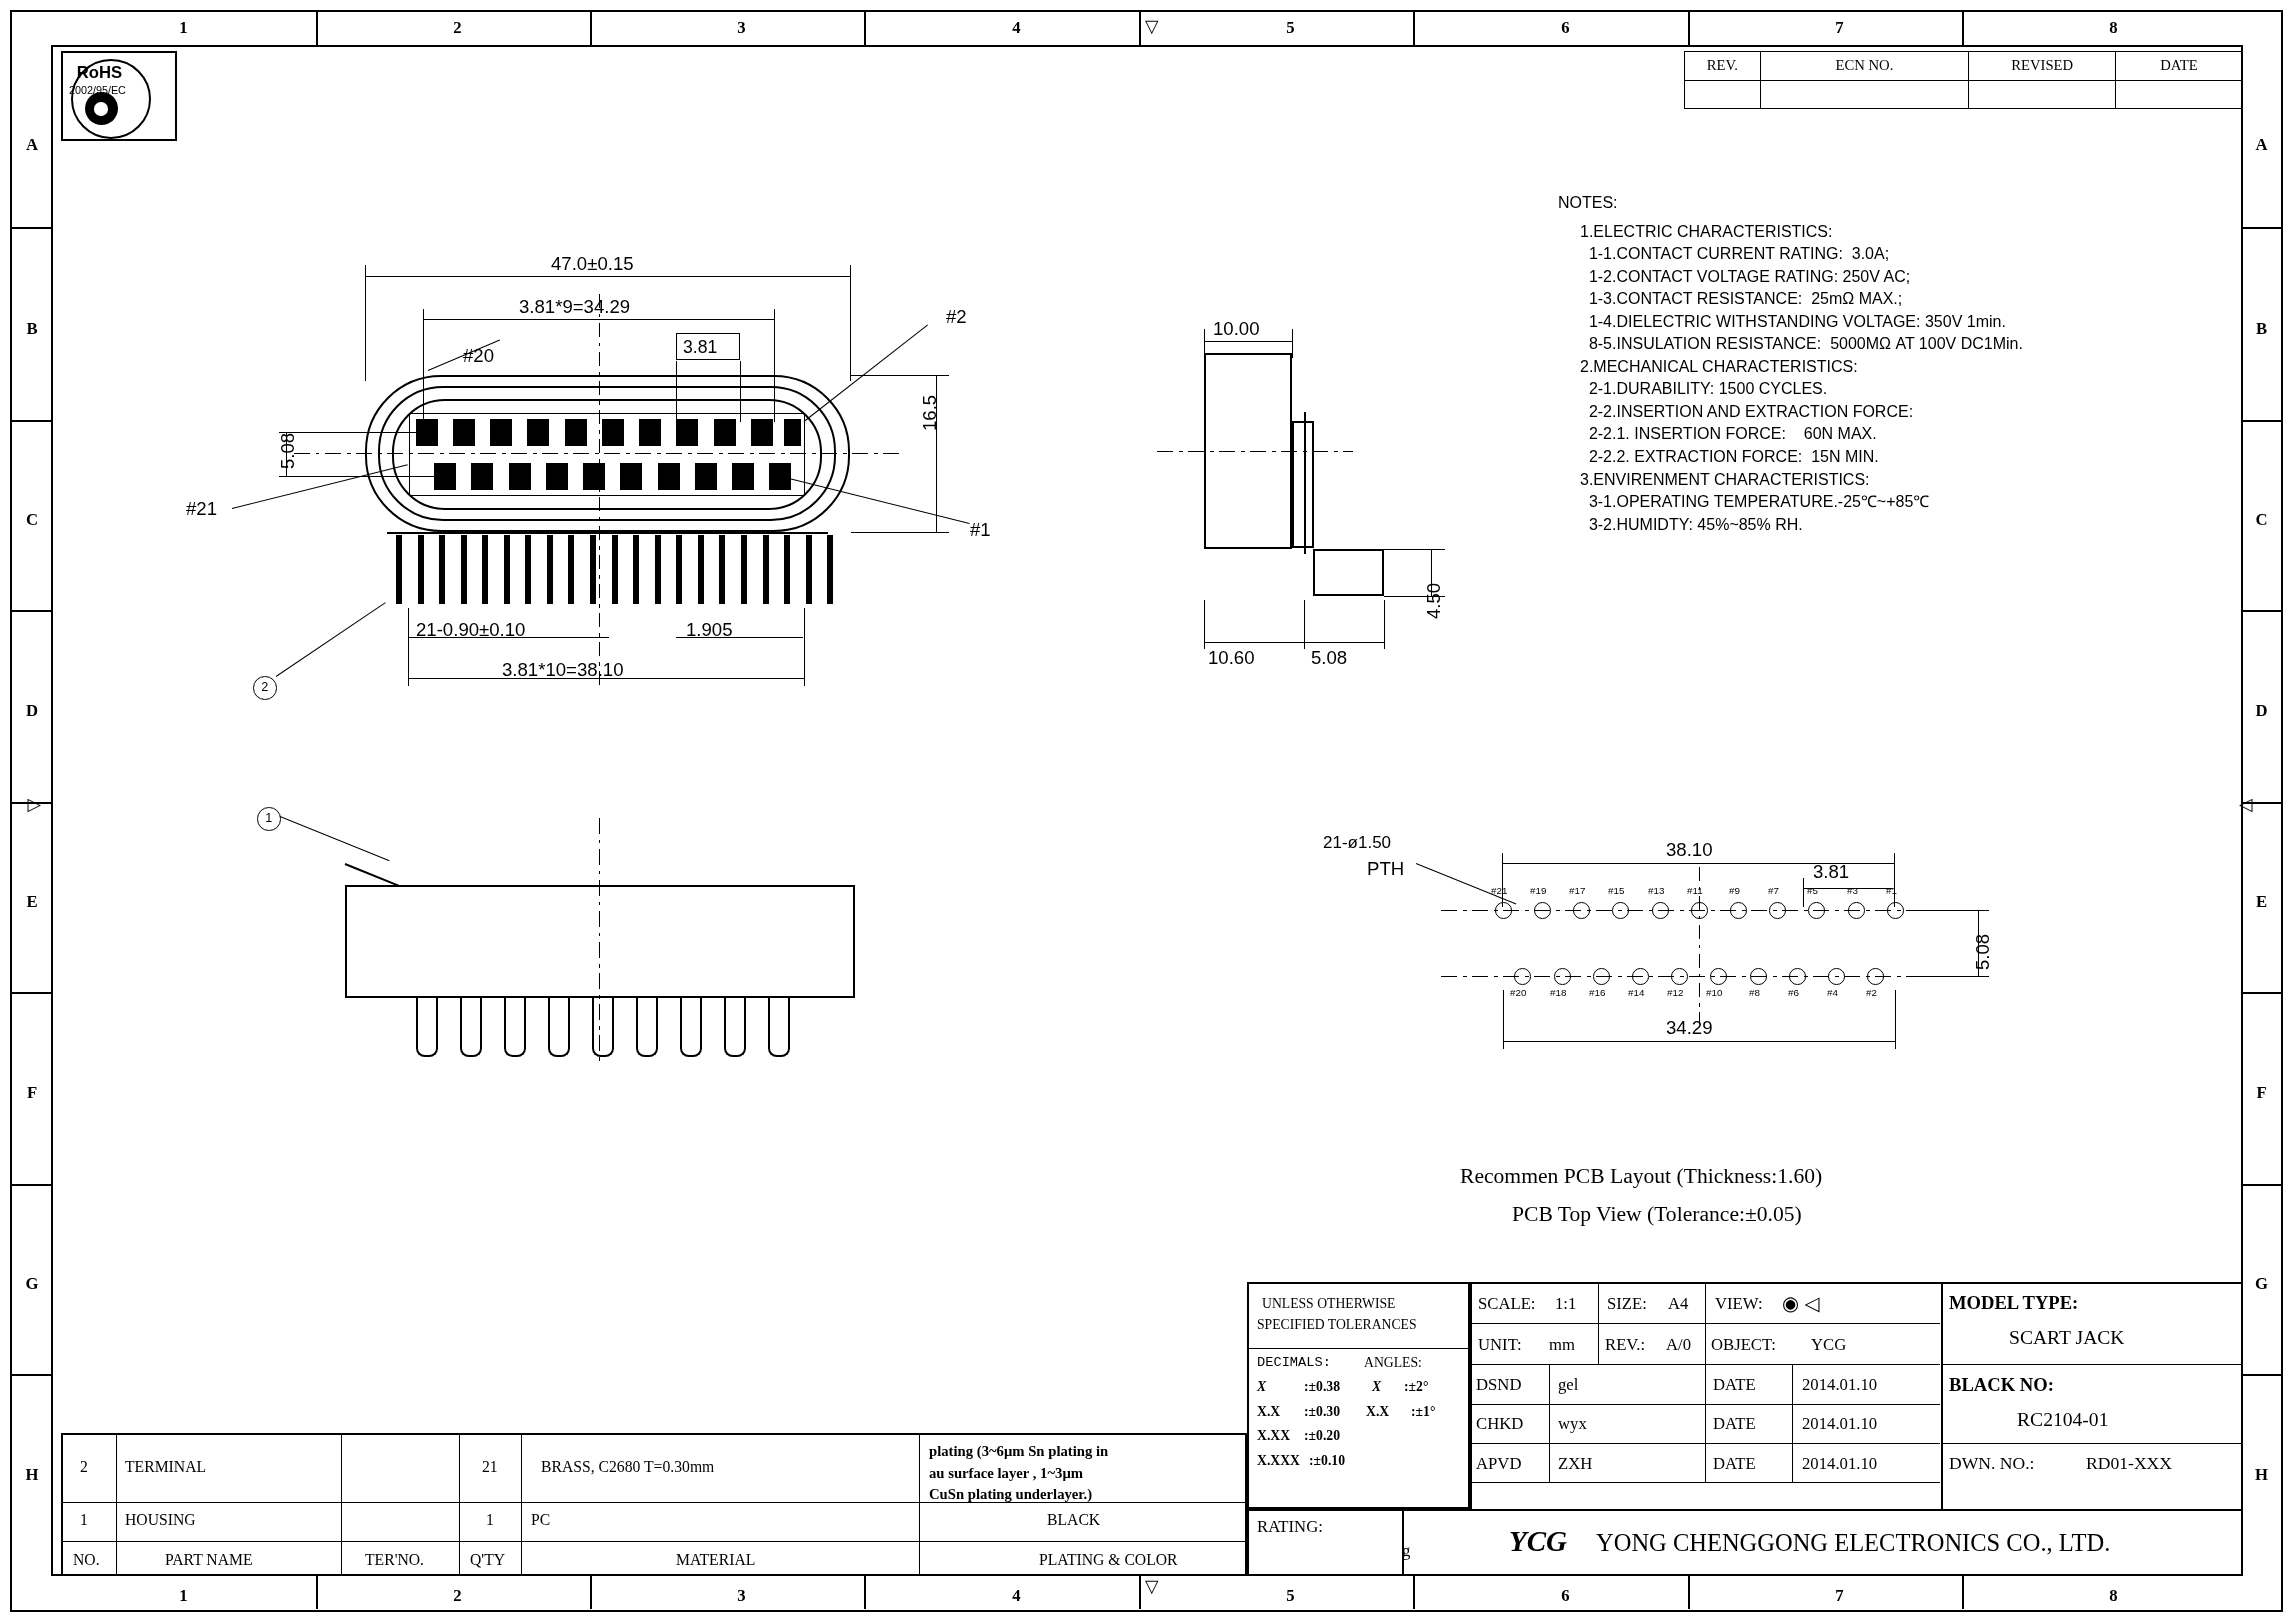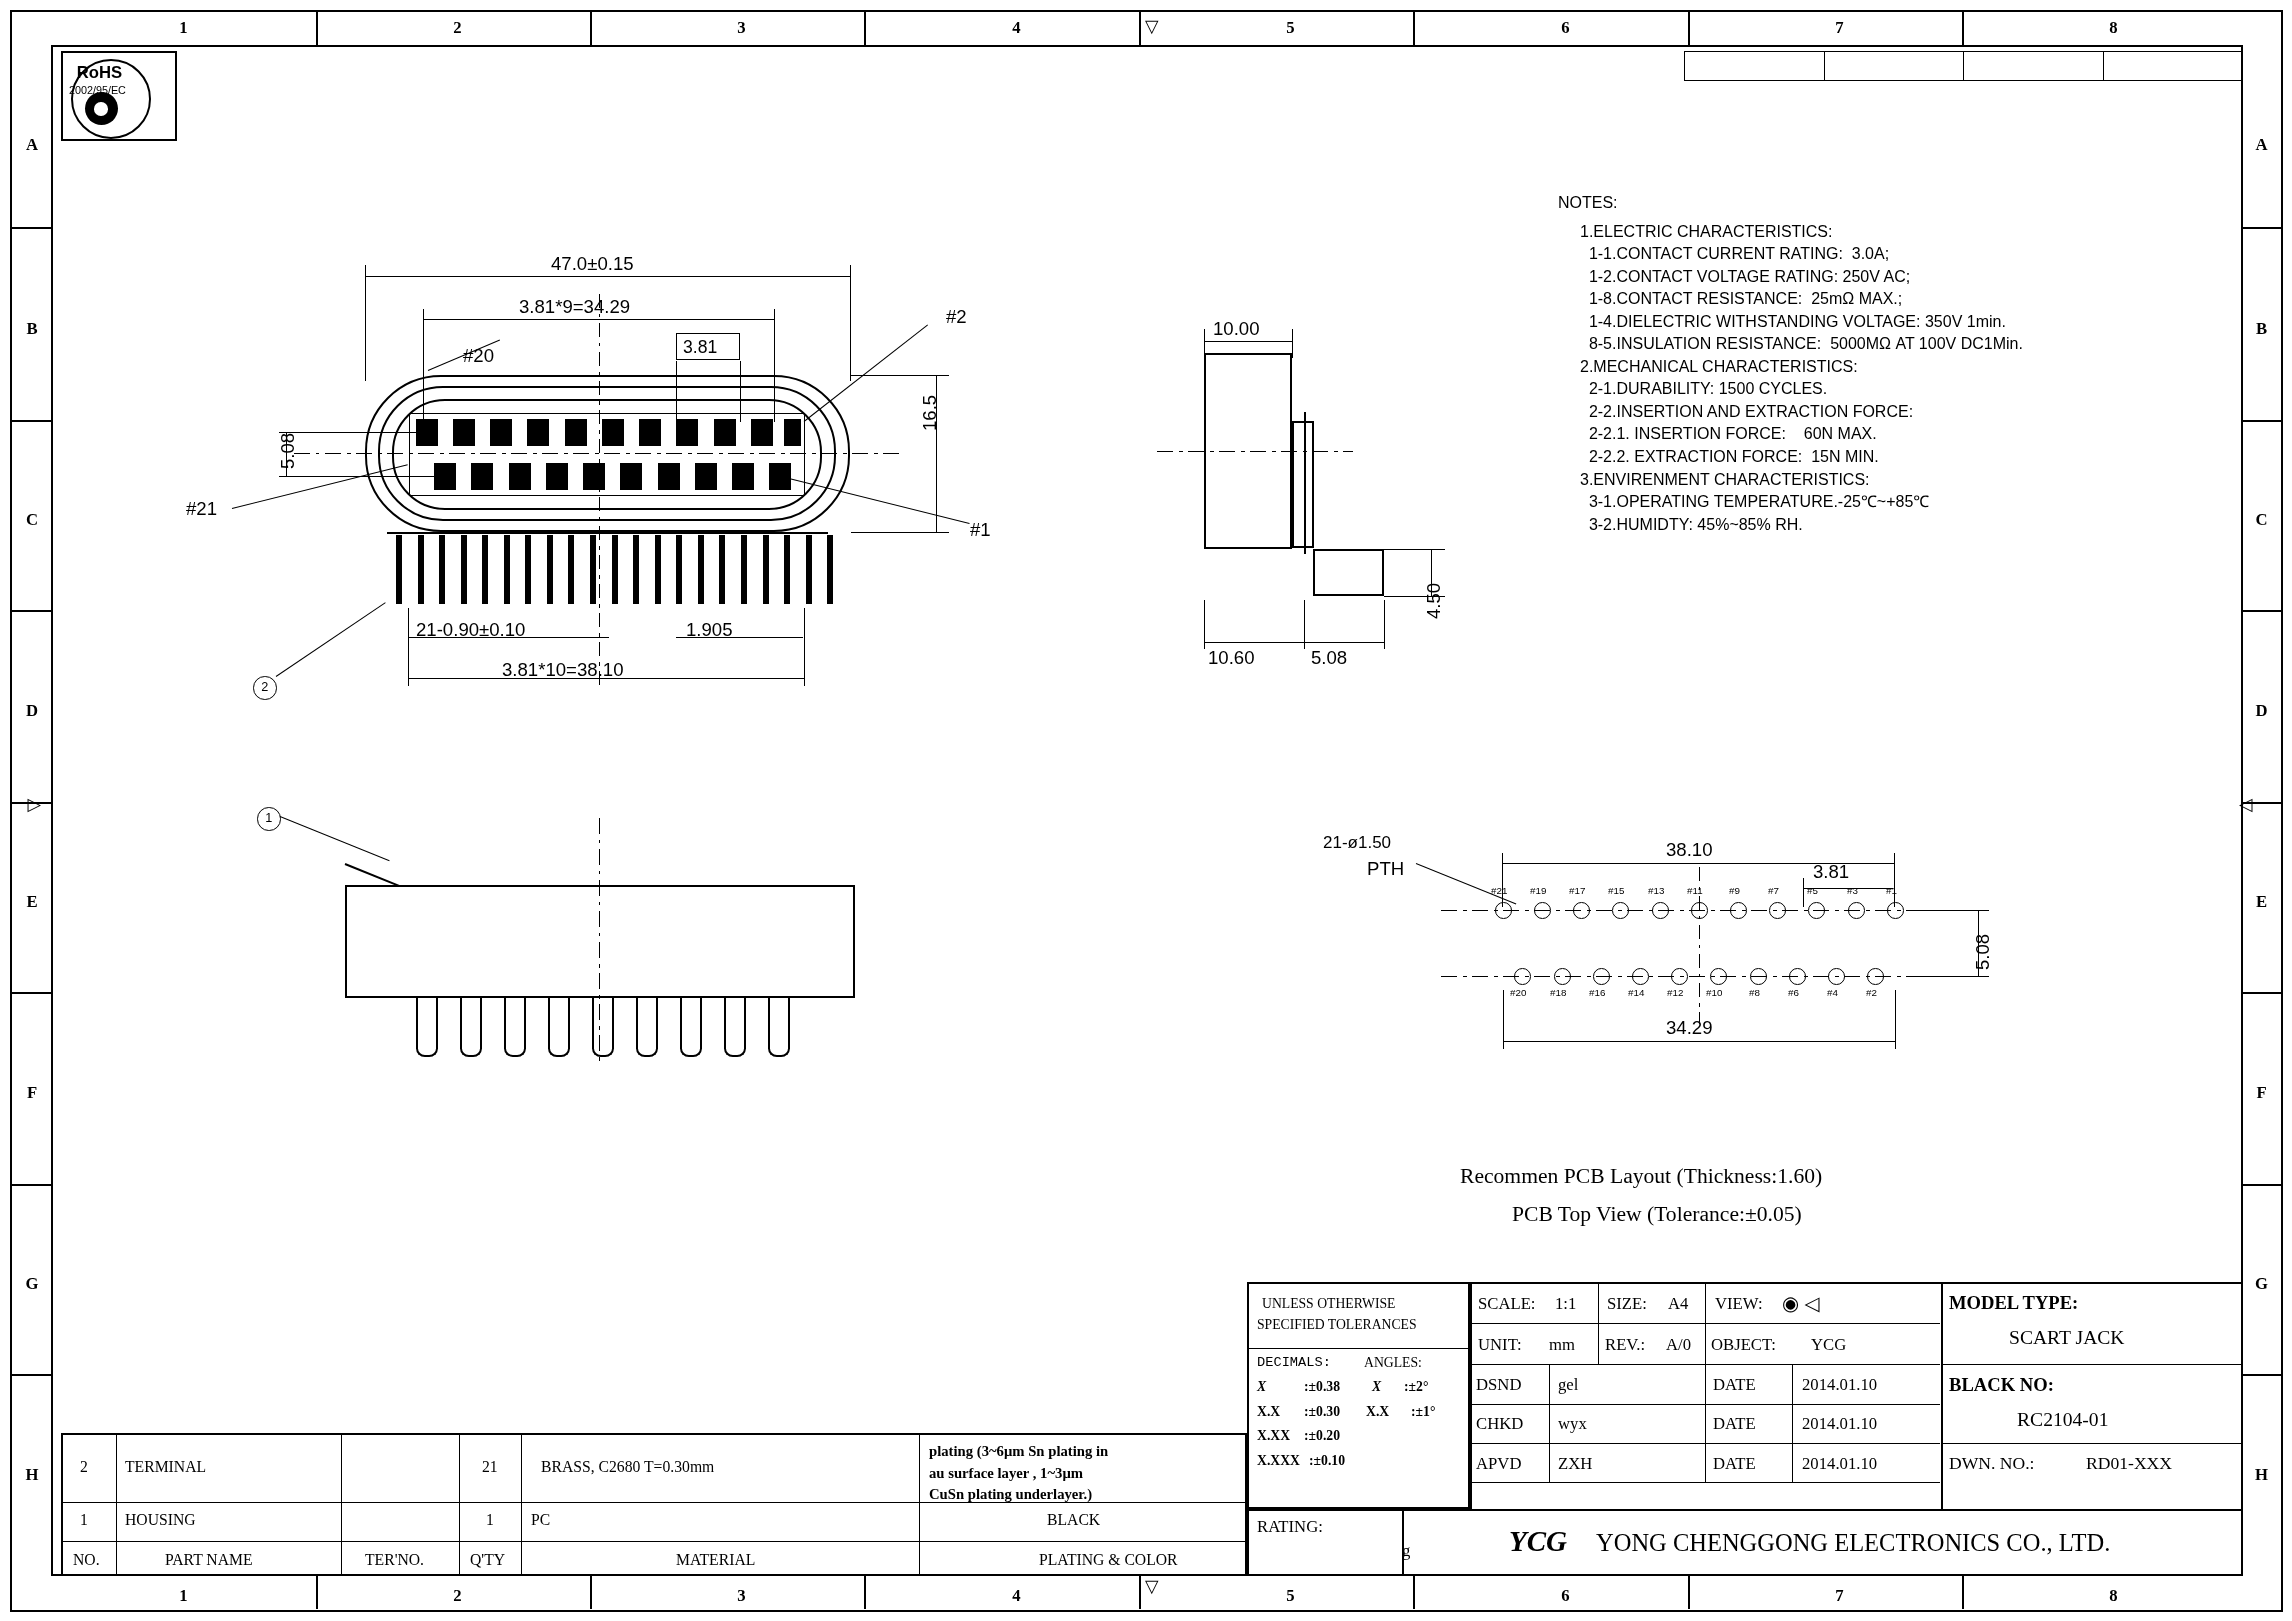--- a/index.html
+++ b/index.html
@@ -132,34 +132,40 @@
   <div class="rohs">
     <div class="rohs-circ"></div>
     <div class="txt b" style="left:13.7px;top:9.8px;font-size:16.7px;font-weight:bold;text-align:center;">RoHS</div>
     <div class="txt" style="left:5.9px;top:31px;font-size:10.8px;">2002/95/EC</div>
     <div class="rohs-inner"></div>
     <div class="rohs-dot"></div>
   </div>
 
   <table class="revtab" style="left:1684px;top:51px;width:559px;">
     <tbody>
+        <tr>
+      <td style="width:69px;">REV.</td>
+      <td style="width:196px;">ECN NO.</td>
+      <td style="width:137px;">REVISED</td>
+      <td style="width:118px;">DATE</td>
+    </tr>
     <tr>
       <td></td>
       <td></td>
       <td></td>
       <td></td>
     </tr>
   </tbody>
     </table>
 
   <div class="notes" style="left:1558px;top:191px;">NOTES:</div>
   <div class="notes" style="left:1580px;top:220px;">1.ELECTRIC CHARACTERISTICS:</div>
   <div class="notes" style="left:1580px;top:242px;">  1-1.CONTACT CURRENT RATING:  3.0A;</div>
   <div class="notes" style="left:1580px;top:265px;">  1-2.CONTACT VOLTAGE RATING: 250V AC;</div>
-  <div class="notes" style="left:1580px;top:287px;">  1-8.CONTACT RESISTANCE:  25mΩ MAX.;</div>
+  <div class="notes" style="left:1580px;top:287px;">  1-3.CONTACT RESISTANCE:  25mΩ MAX.;</div>
   <div class="notes" style="left:1580px;top:310px;">  1-4.DIELECTRIC WITHSTANDING VOLTAGE: 350V 1min.</div>
   <div class="notes" style="left:1580px;top:332px;">  8-5.INSULATION RESISTANCE:  5000MΩ AT 100V DC1Min.</div>
   <div class="notes" style="left:1580px;top:355px;">2.MECHANICAL CHARACTERISTICS:</div>
   <div class="notes" style="left:1580px;top:377px;">  2-1.DURABILITY: 1500 CYCLES.</div>
   <div class="notes" style="left:1580px;top:400px;">  2-2.INSERTION AND EXTRACTION FORCE:</div>
   <div class="notes" style="left:1580px;top:422px;">  2-2.1. INSERTION FORCE:    60N MAX.</div>
   <div class="notes" style="left:1580px;top:445px;">  2-2.2. EXTRACTION FORCE:  15N MIN.</div>
   <div class="notes" style="left:1580px;top:468px;">3.ENVIRENMENT CHARACTERISTICS:</div>
   <div class="notes" style="left:1580px;top:490px;">  3-1.OPERATING TEMPERATURE.-25℃~+85℃</div>
   <div class="notes" style="left:1580px;top:513px;">  3-2.HUMIDTY: 45%~85% RH.</div>

